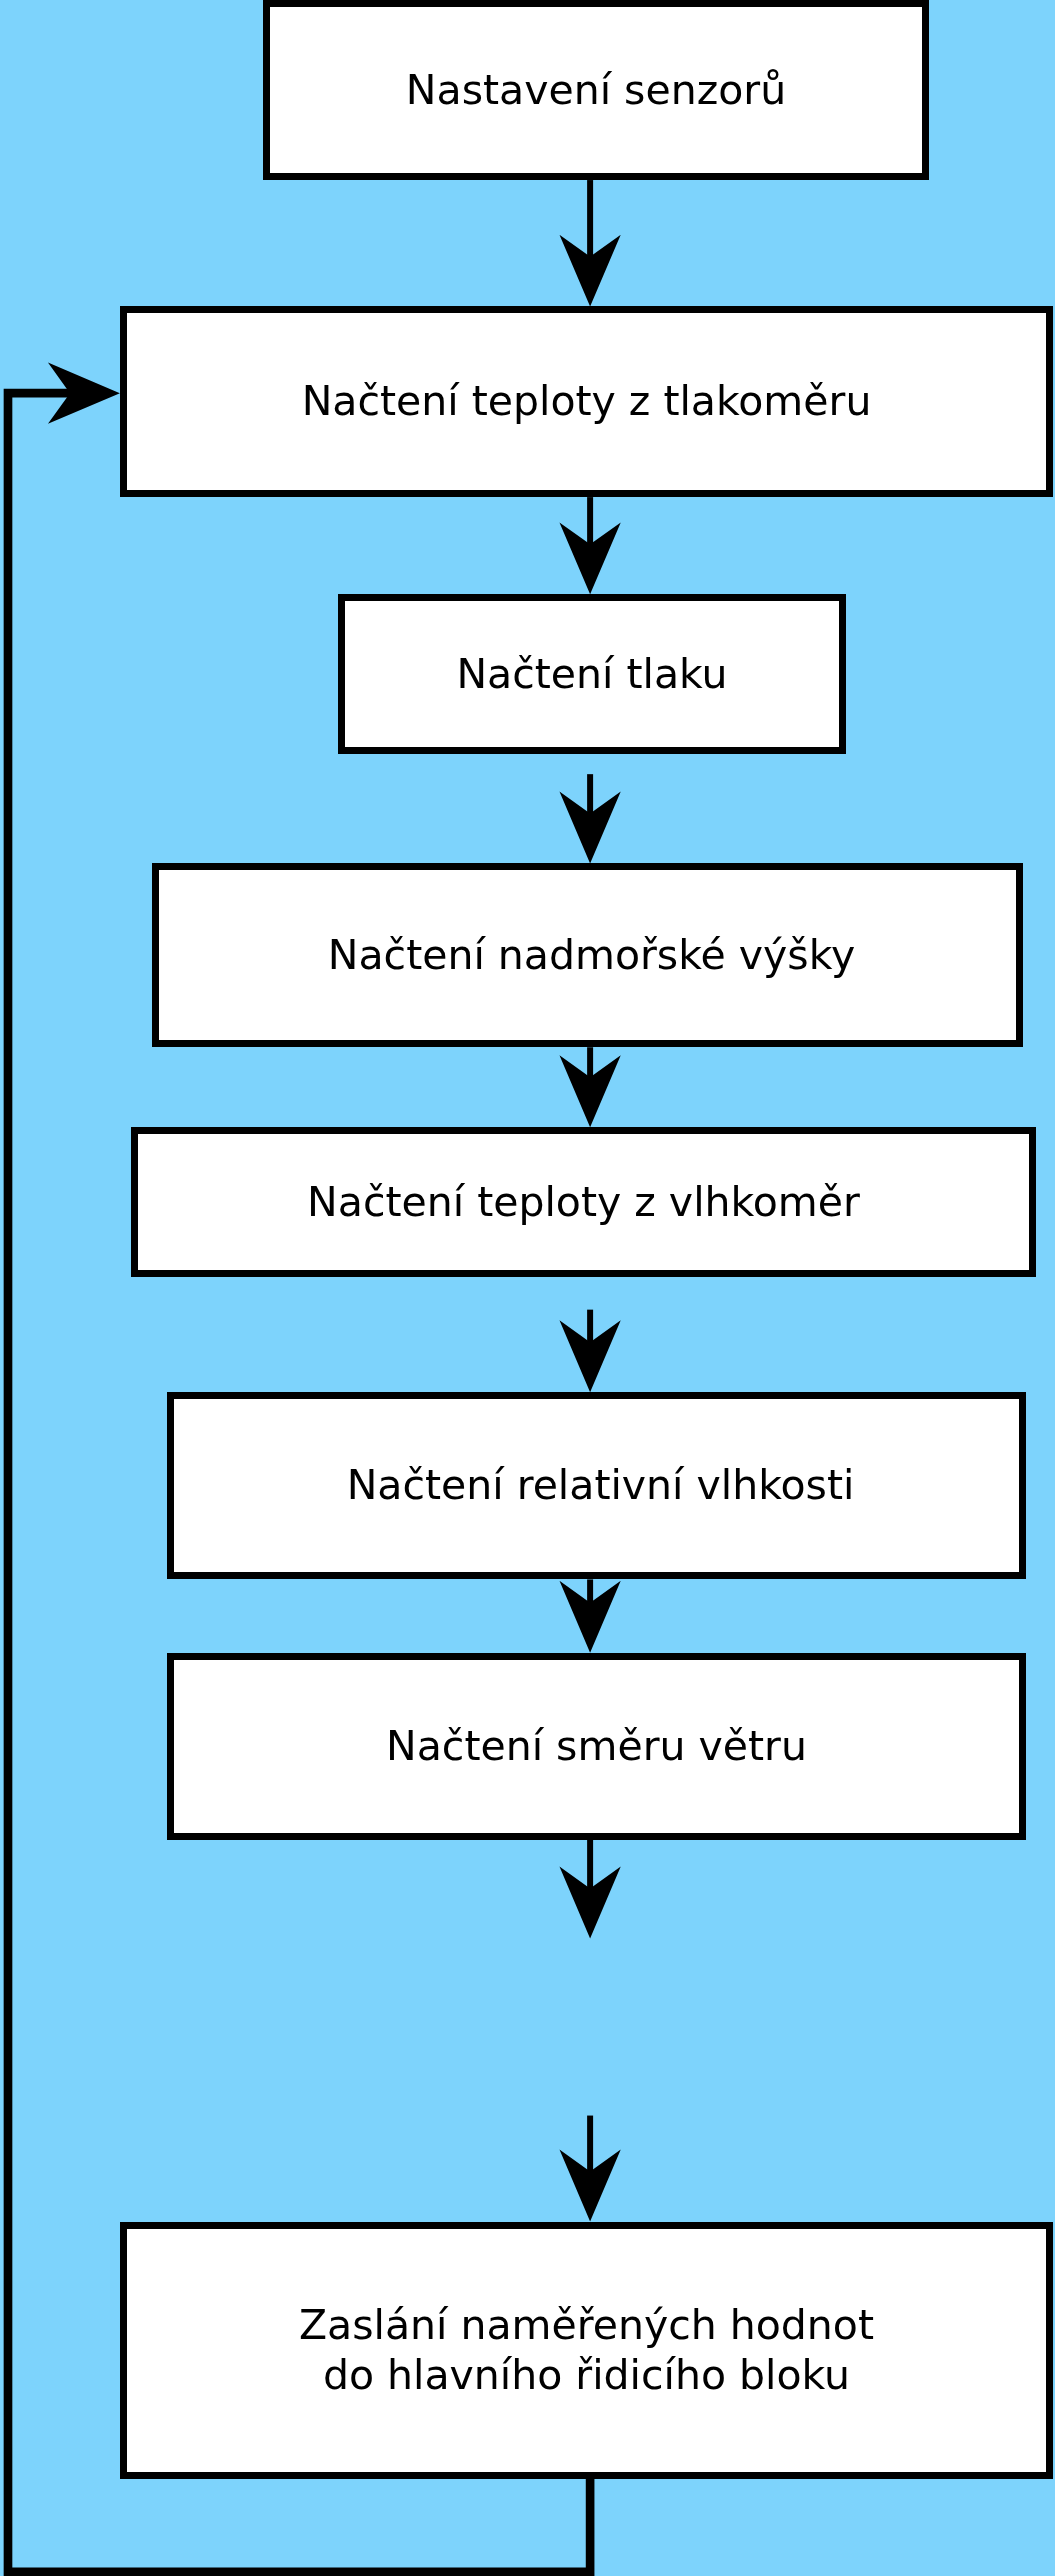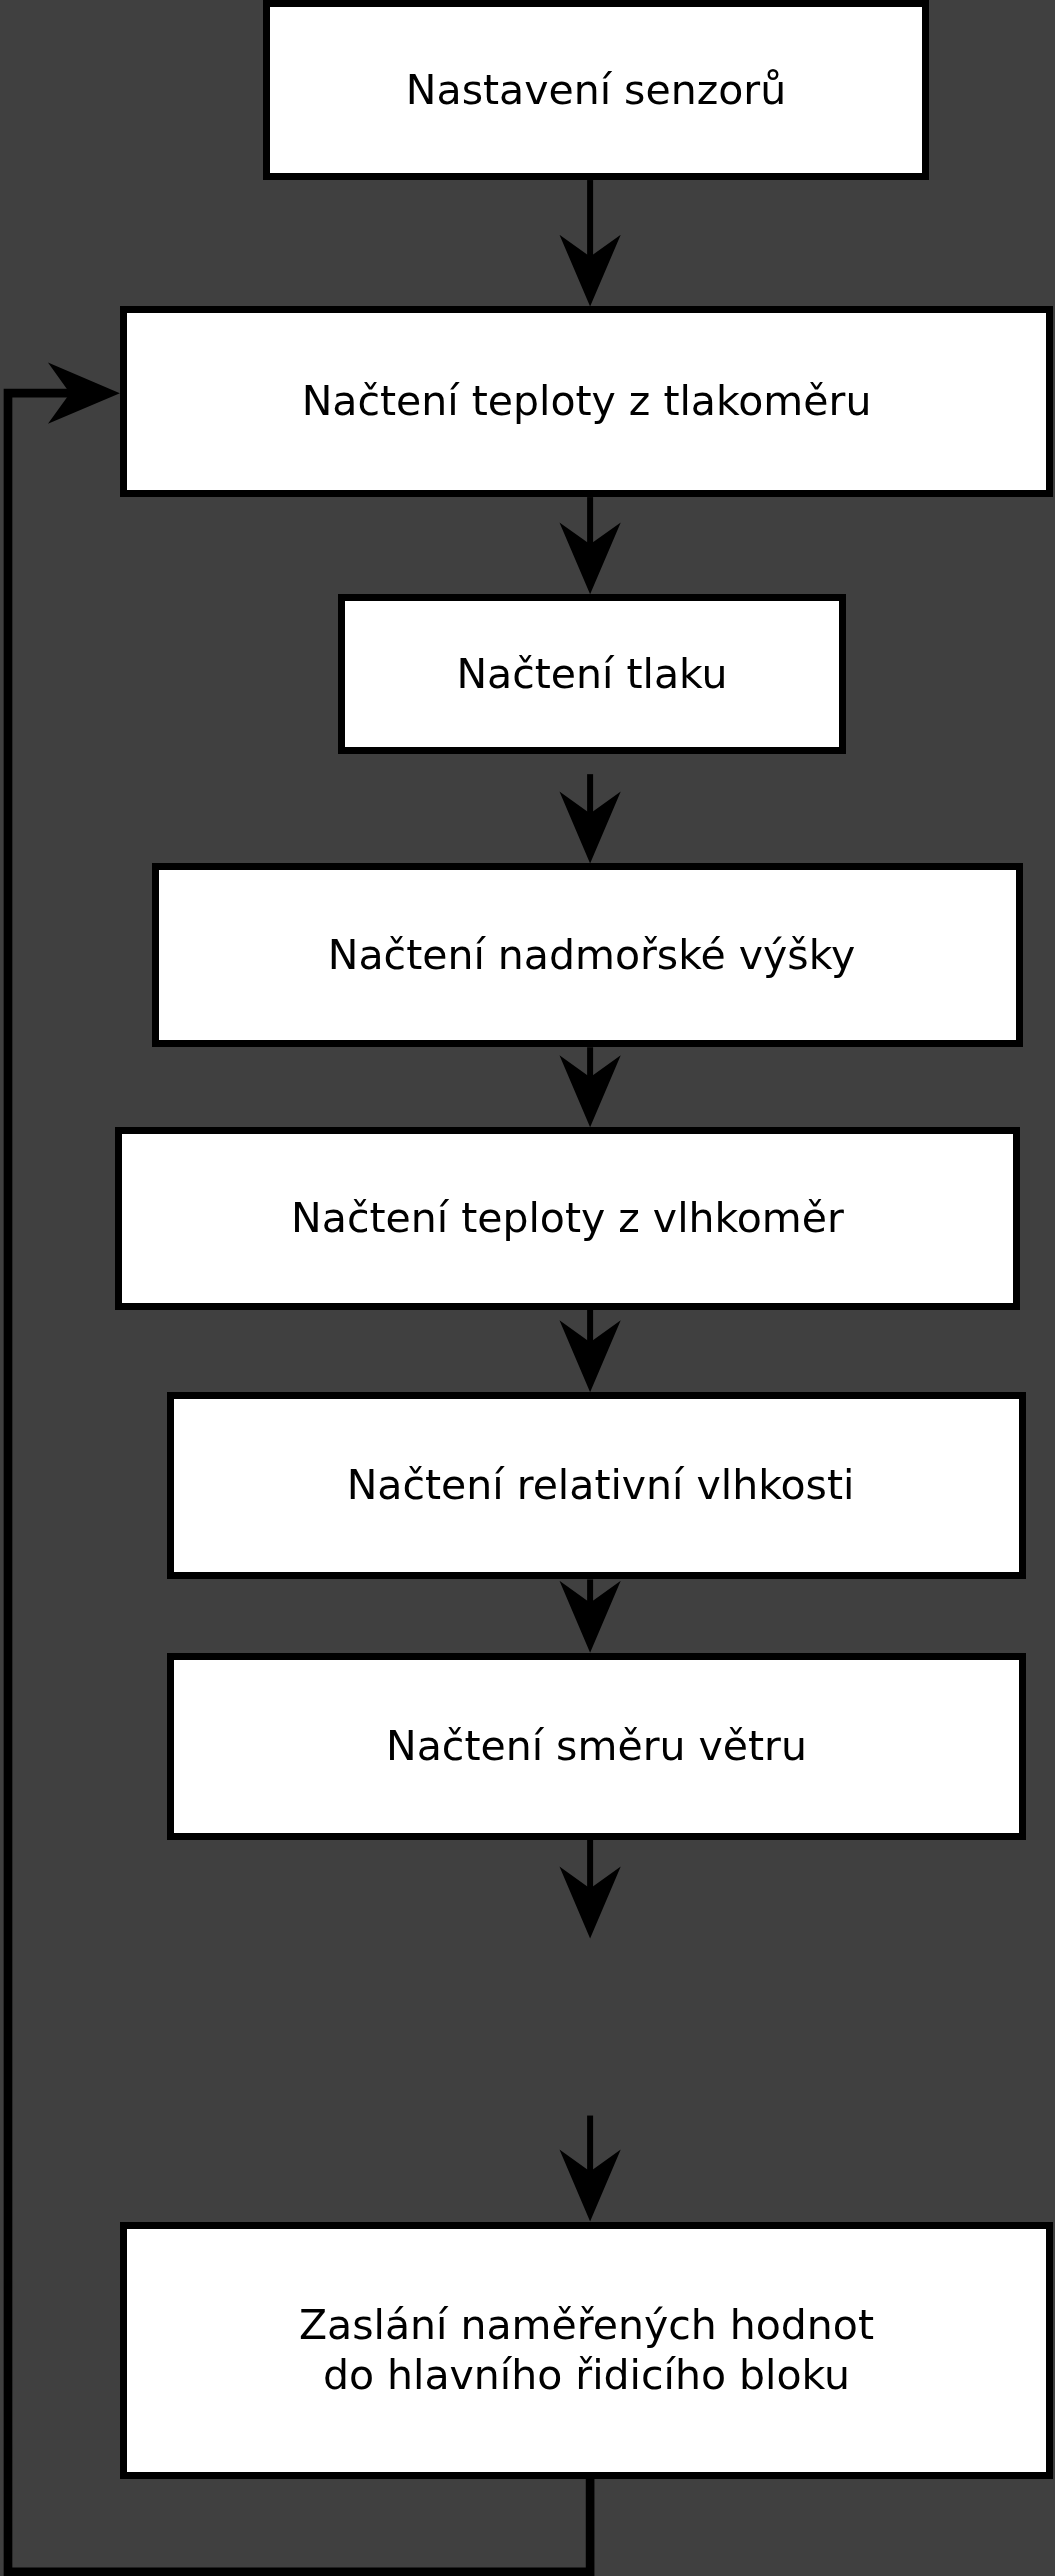--- a/index.html
+++ b/index.html
@@ -8,21 +8,21 @@
     padding: 0;
     background: #ffffff;
   }
   body {
     font-family: "DejaVu Sans", sans-serif;
   }
   #canvas {
     position: relative;
     width: 1055px;
     height: 2576px;
-    background: #404040;
+    background: #7dd3fc;
     overflow: hidden;
   }
   #flow-svg {
     position: absolute;
     left: 0;
     top: 0;
     width: 1055px;
     height: 2576px;
     display: block;
   }
@@ -112,21 +112,21 @@
   </div>
 
   <div class="node-box" style="left:338px; top:594px; width:508px; height:160px;">
     <span class="node-label">Načtení tlaku</span>
   </div>
 
   <div class="node-box" style="left:152px; top:863px; width:871px; height:184px;padding-left:8px;">
     <span class="node-label">Načtení nadmořské výšky</span>
   </div>
 
-  <div class="node-box" style="left:115px; top:1127px; width:905px; height:183px;">
+  <div class="node-box" style="left:131px; top:1127px; width:905px; height:150px;">
     <span class="node-label">Načtení teploty z vlhkoměr</span>
   </div>
 
   <div class="node-box" style="left:167px; top:1392px; width:859px; height:187px;padding-left:8px;">
     <span class="node-label">Načtení relativní vlhkosti</span>
   </div>
 
   <div class="node-box" style="left:167px; top:1653px; width:859px; height:187px;">
     <span class="node-label">Načtení směru větru</span>
   </div>

